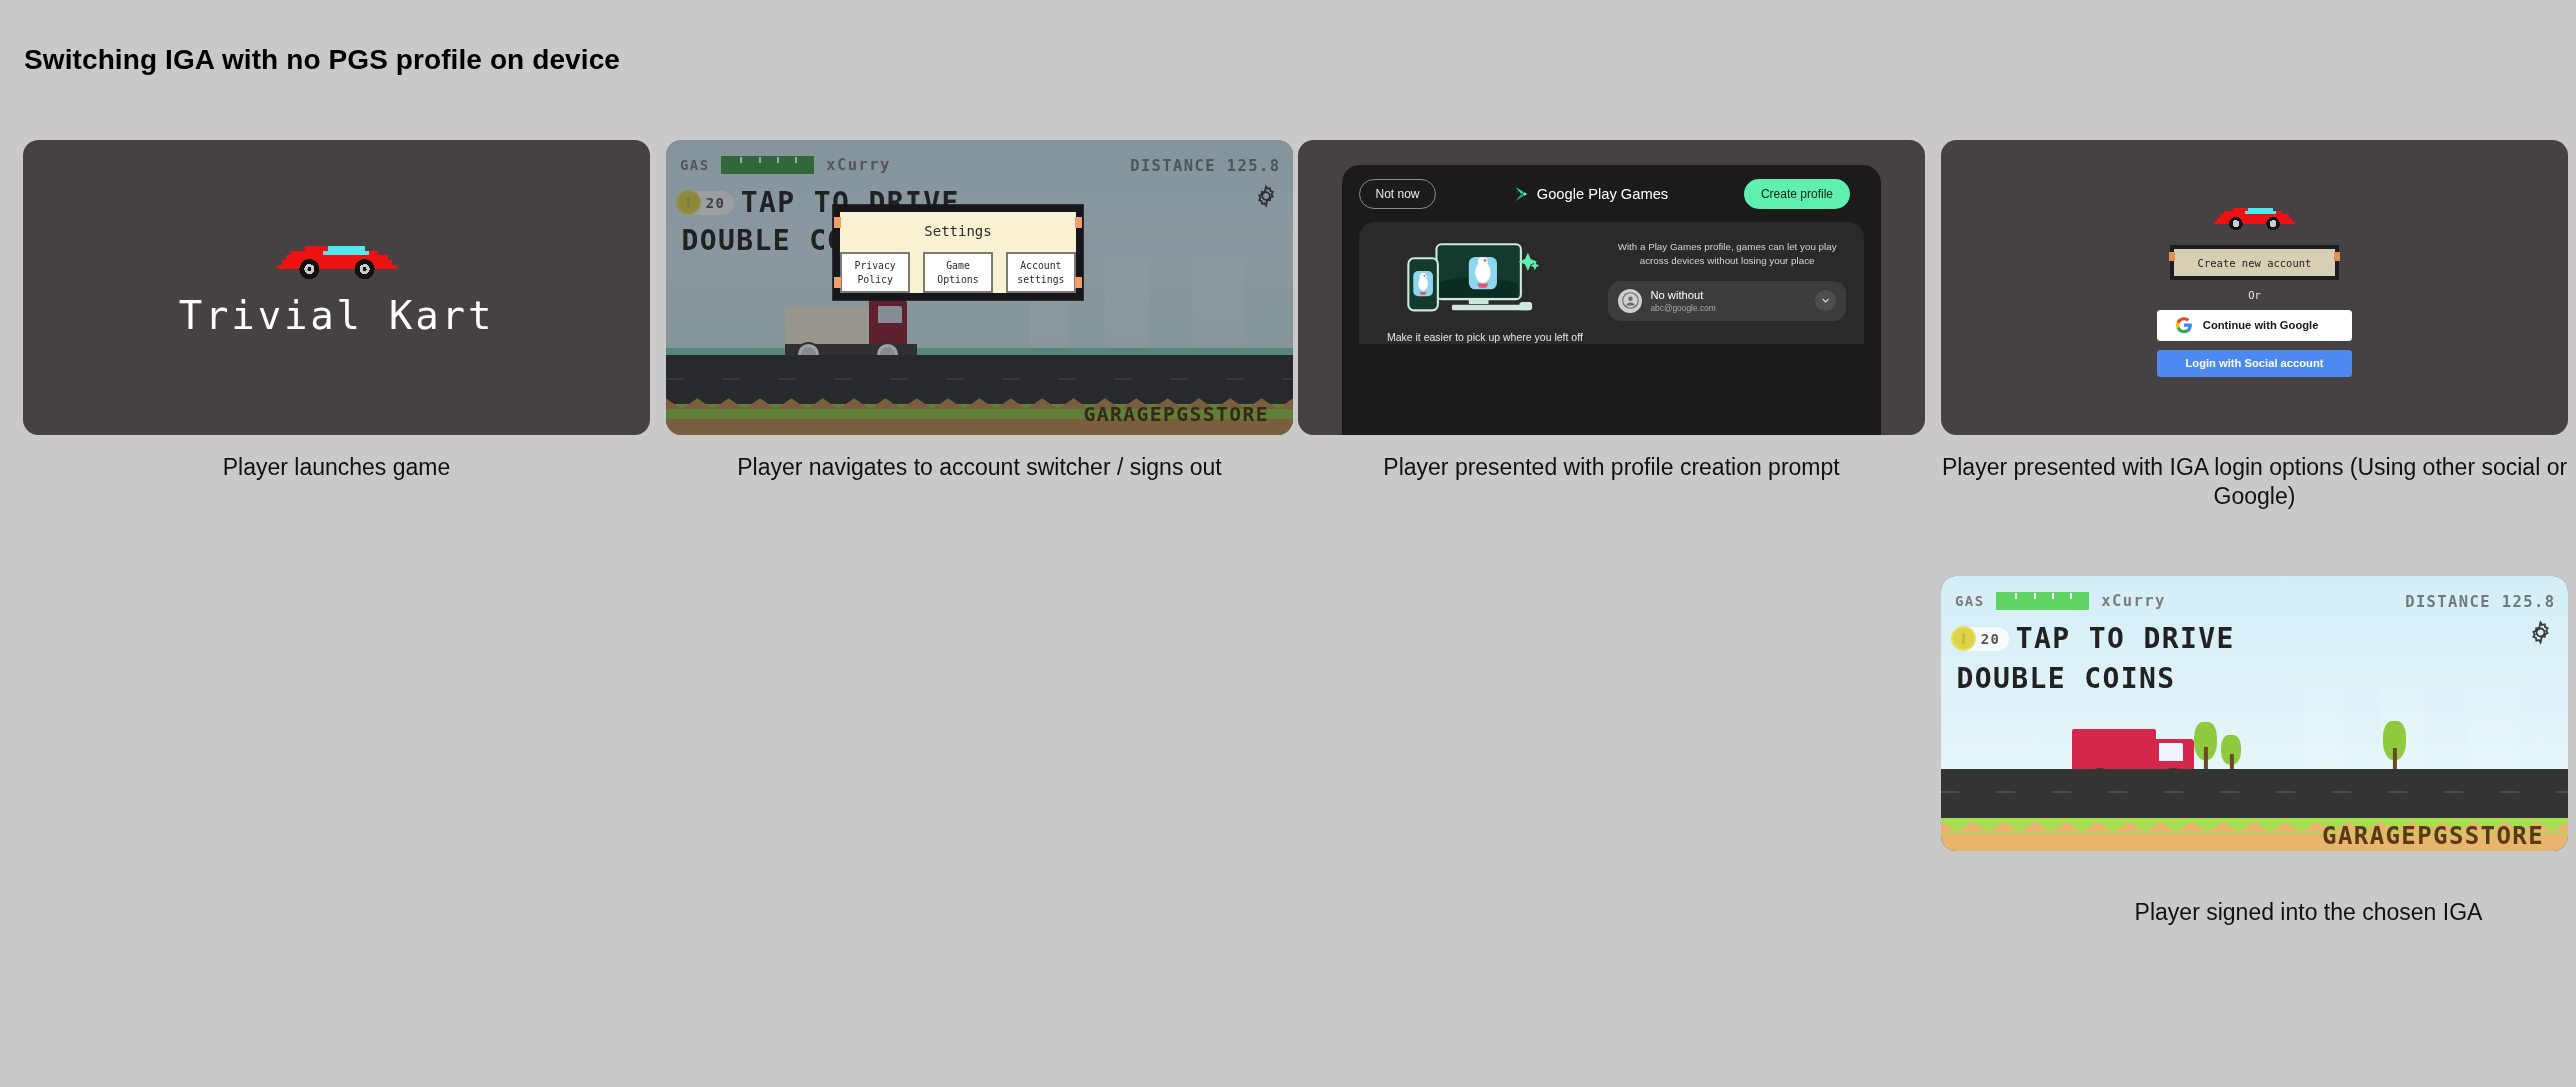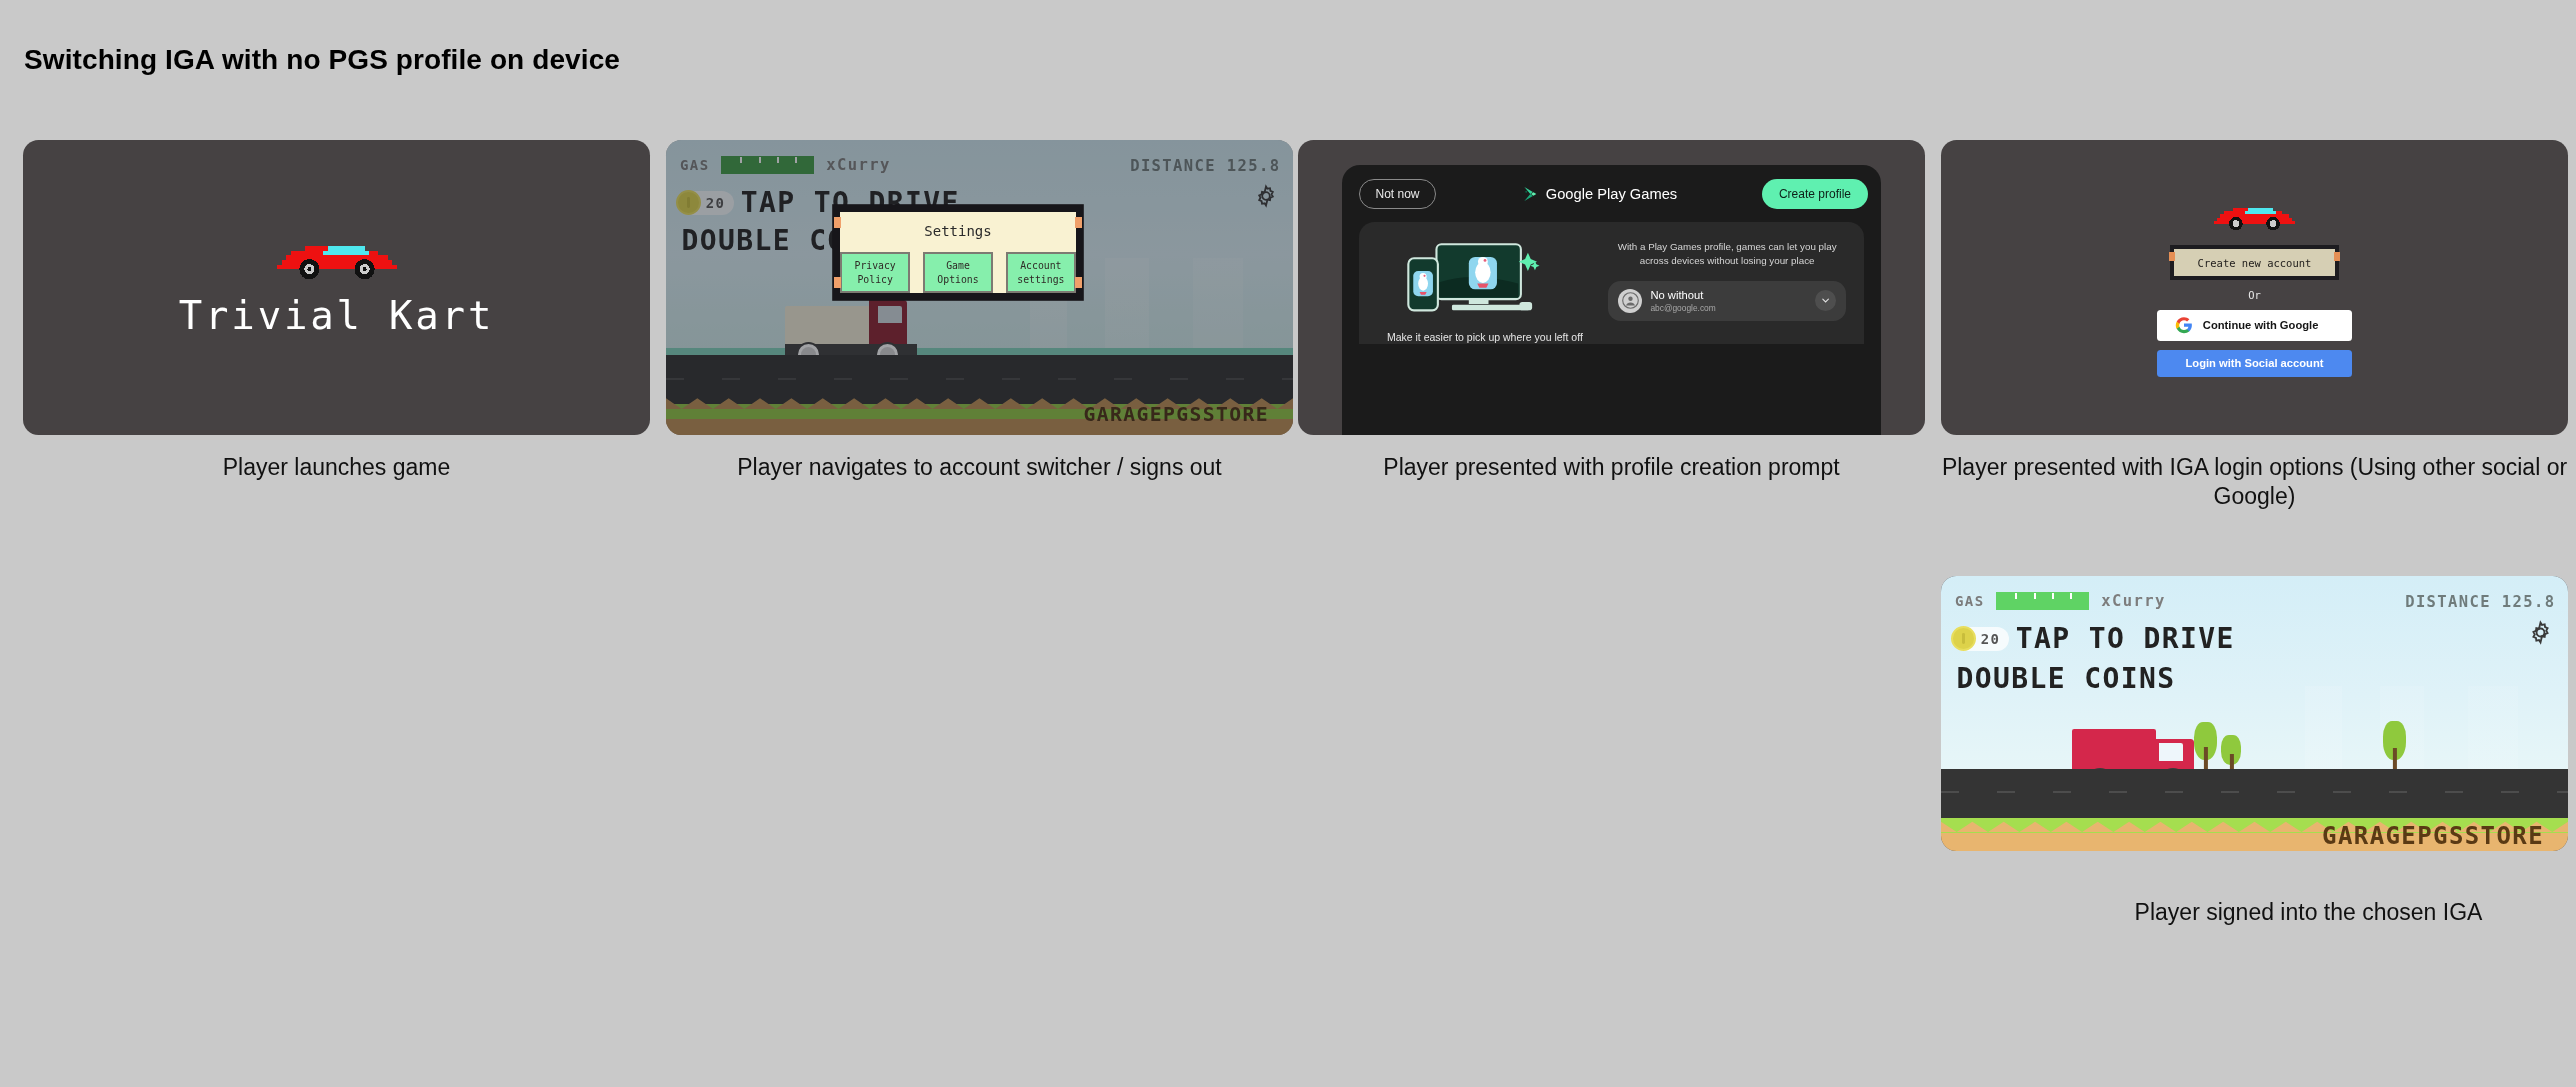--- a/index.html
+++ b/index.html
@@ -102,31 +102,31 @@
   .settings-modal .cnr1, .settings-modal .cnr2 {
     content:""; position:absolute; width:6.3px; height:11.2px; background:#f0a06a;
   }
   .settings-modal::before { left:-5.6px; top:4.9px; }
   .settings-modal::after  { right:-5.6px; top:4.9px; }
   .settings-modal .cnr1 { left:-5.6px; bottom:4.9px; }
   .settings-modal .cnr2 { right:-5.6px; bottom:4.9px; }
   .settings-title { text-align:center; color:#2a2a2a; font-size:14px; margin-top:11.2px;
                     font-family:"DejaVu Sans Mono", monospace; }
   .settings-btns { display:flex; justify-content:center; gap:12.6px; margin-top:12.6px; }
-  .pixbtn { background:#86efac; border:2.8px solid #7d7a72;
+  .pixbtn { background:#ffffff; border:2.8px solid #7d7a72;
             color:#2f2a26; font-family:"DejaVu Sans Mono", monospace; font-size:9.8px;
             text-align:center; line-height:1.35; padding:5.6px 4.2px; width:76px; }
   .dim { position:absolute; inset:0; background:rgba(30,34,40,.42); }
 
   
   #panel-profile { left: 1298px; top: 140px; width: 627px; height: 295px; }
   .pgs-sheet { position:absolute; left:44px; top:25px; right:44px; bottom:0;
                background:#1b1b1b; border-radius:18px 18px 0 0; }
   .pgs-top { display:flex; align-items:center; justify-content:space-between;
-             padding:14px 13px 0 17px; }
+             padding:14px 31px 0 17px; }
   .btn-notnow { border:0.7px solid #8a8a8a; color:#e9e9e9; background:transparent;
                 border-radius:17px; font-size:12px; padding:7px 15.5px; }
   .pgs-brand { display:flex; align-items:center; gap:7px; color:#fff; font-size:14.7px; }
   .btn-create { background:#5ff0b0; color:#0d2018; border:none; border-radius:17px;
                 font-size:12px; padding:7.7px 17px;text-align:center; }
   .pgs-card { margin:12.6px 17px 0 17px; background:#2a2a2a; border-radius:15.5px 15.5px 0 0;
               display:flex; padding:18px 18px 0 18px; gap:15.5px; }
   .pgs-left { flex:0 0 46%; display:flex; flex-direction:column; align-items:center; }
   .pgs-illus { position:relative; width:190px; height:83px; }
   .pgs-caption { color:#e7e7e7; font-size:10.5px; text-align:center; line-height:1.4; margin-top:7px; }

